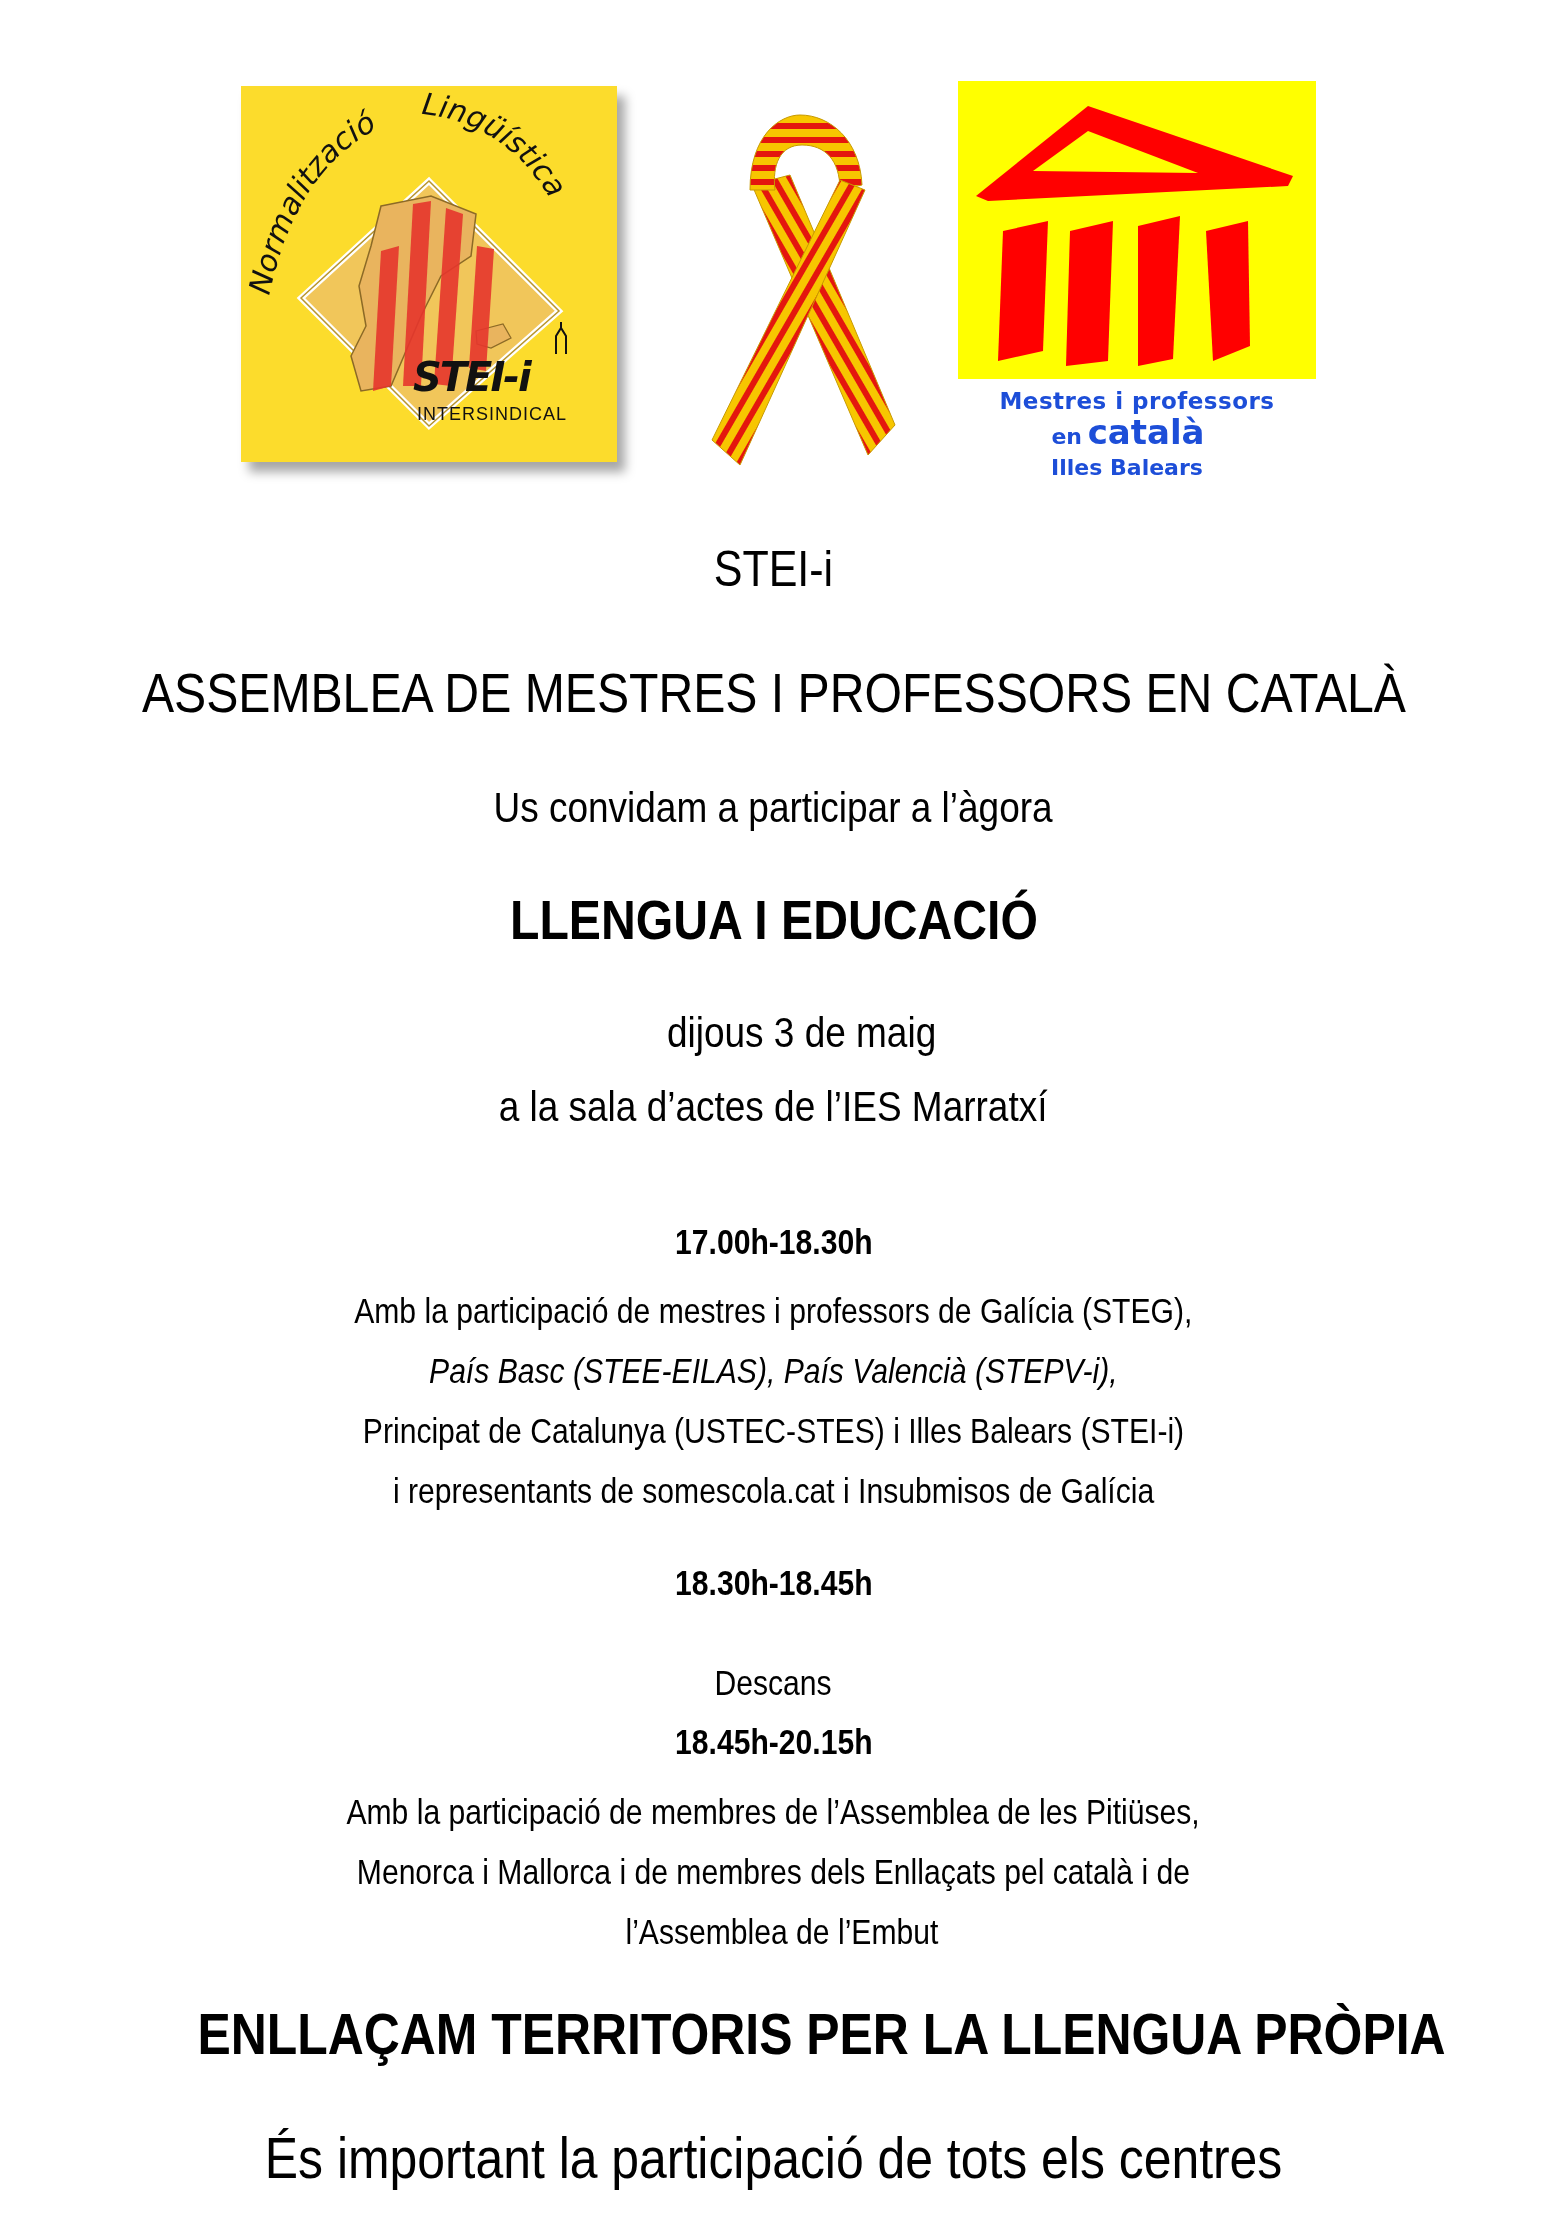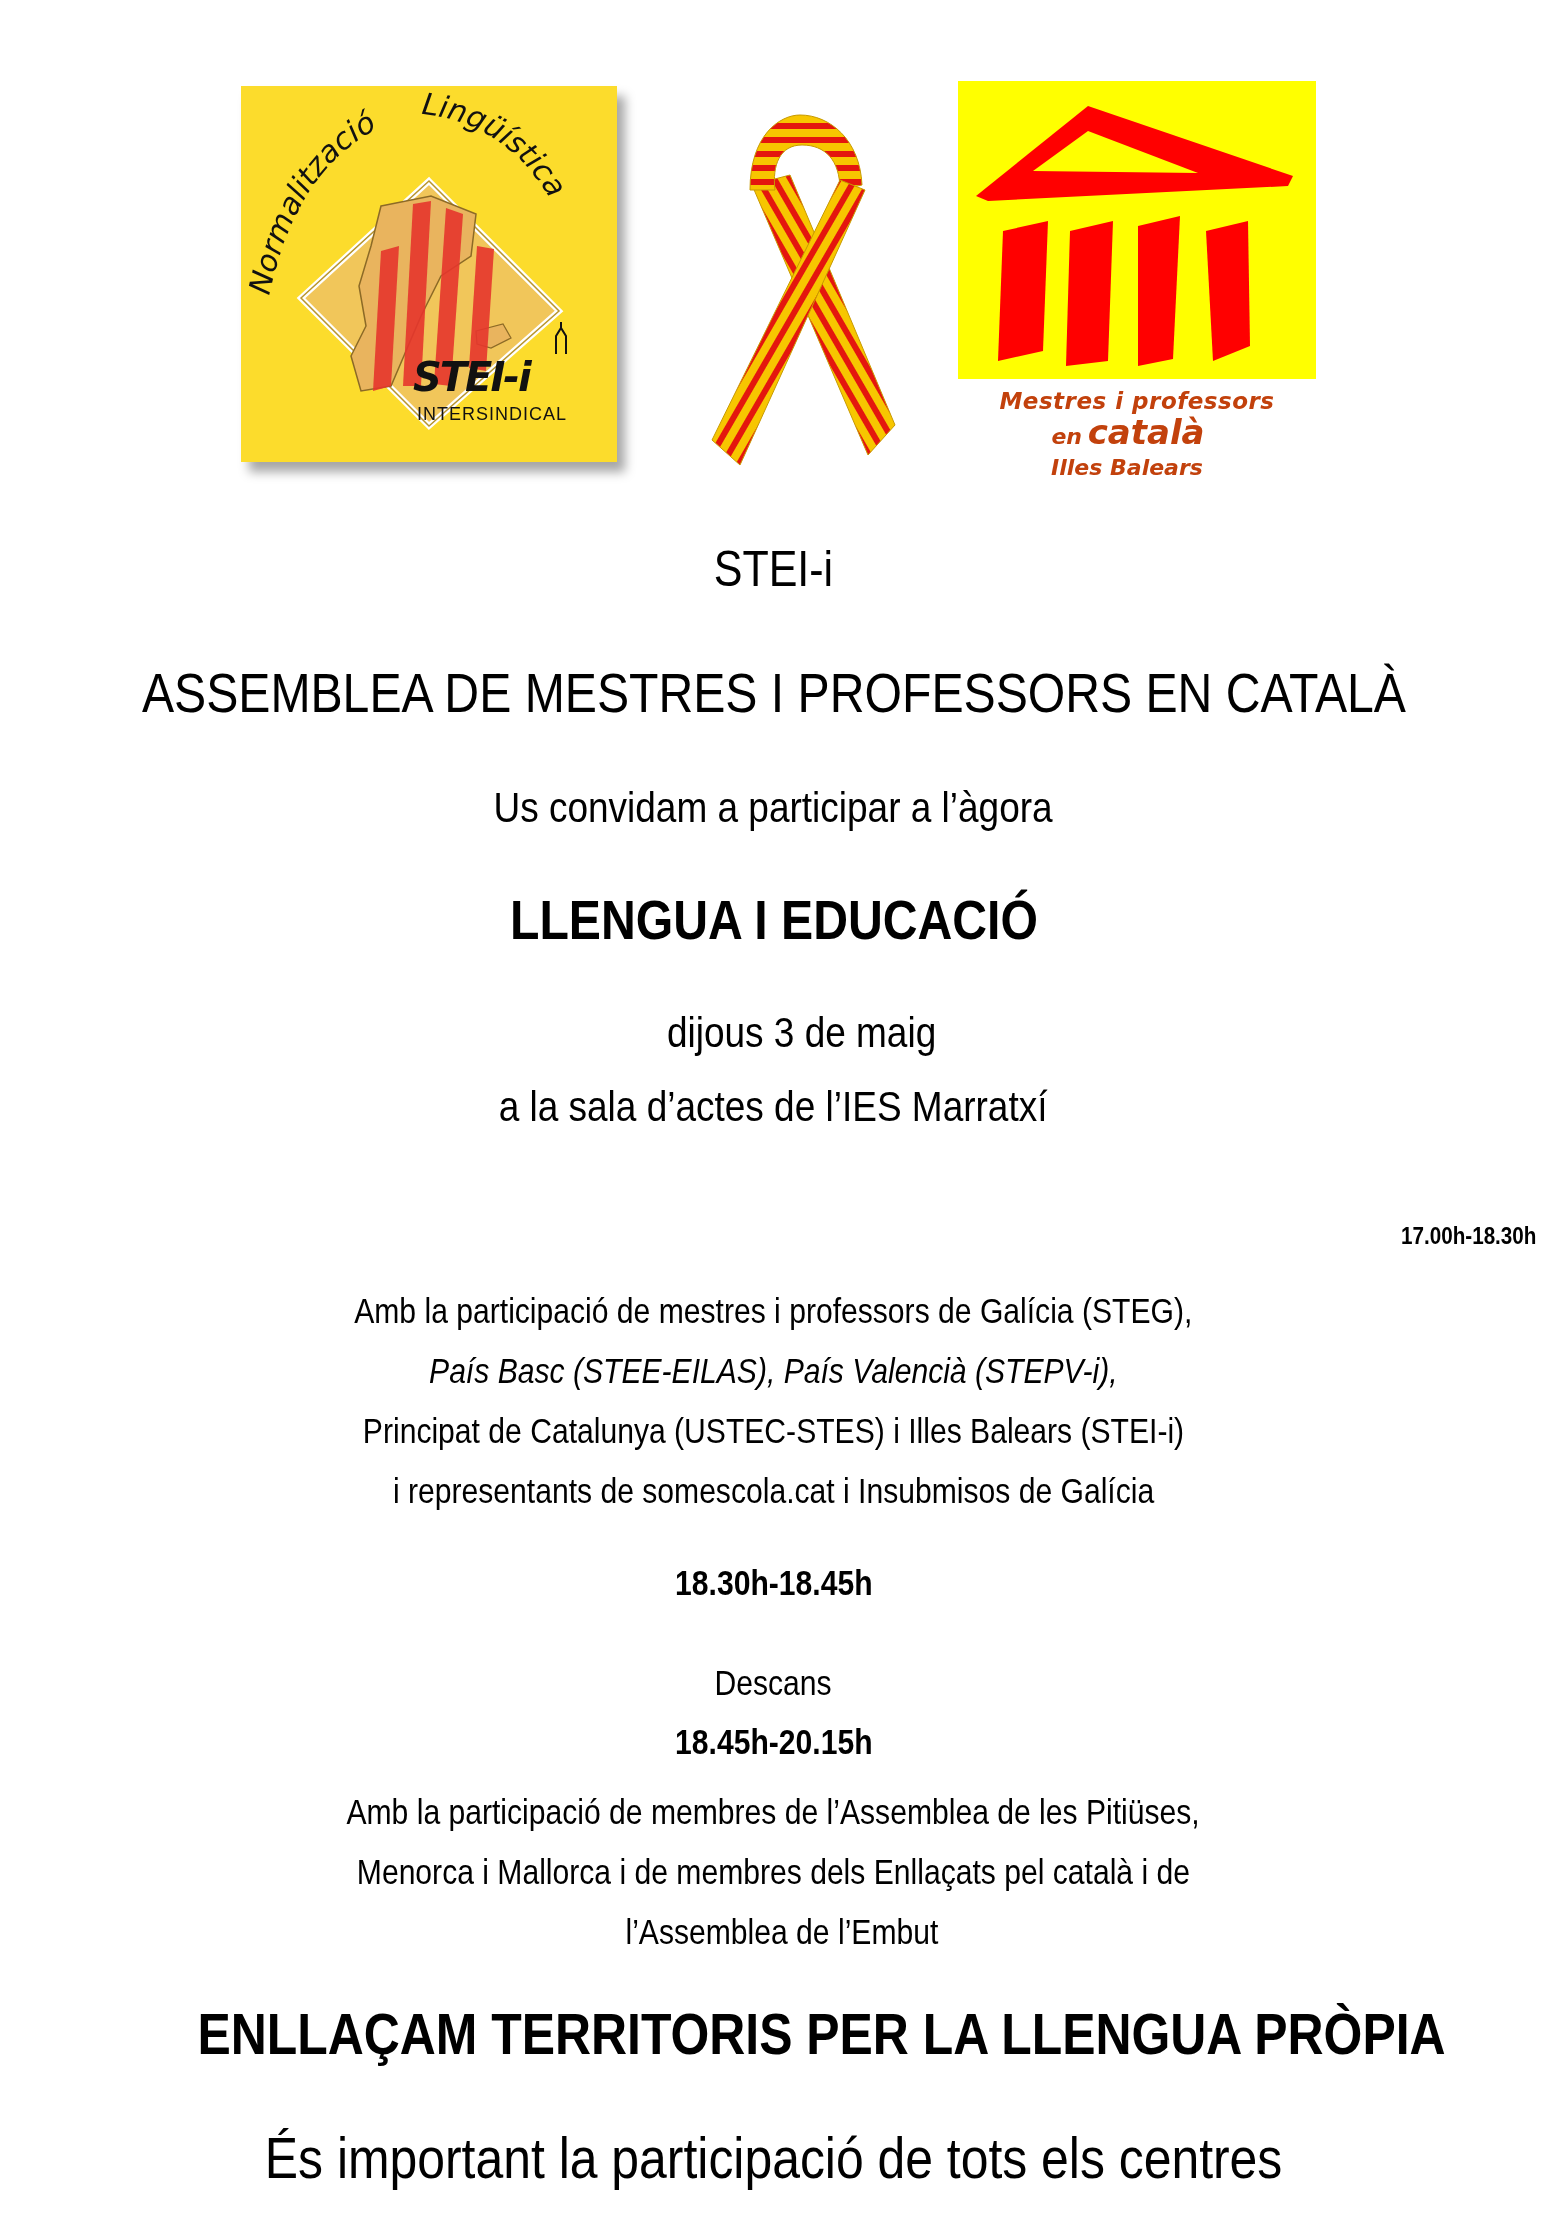--- a/index.html
+++ b/index.html
@@ -7,21 +7,21 @@
            font-family: "Liberation Sans", sans-serif; color: #000; }
     .abs { position: absolute; }
     .line { position: absolute; left: 0; width: 1547px; text-align: center; white-space: nowrap; }
     .cond { display: inline-block; transform: scaleX(0.86); transform-origin: center; }
     .bold { font-weight: bold; }
 
     
     #logo-left { left: 241px; top: 86px; width: 376px; height: 376px;
                  box-shadow: 8px 10px 10px rgba(0,0,0,0.35); }
     #logo-right { left: 958px; top: 81px; width: 358px; height: 298px; }
-    .navy { color: #c2410c; font-weight: bold; font-family: "DejaVu Sans", sans-serif; font-style: italic; }
+    .navy { color: #1d4ed8; font-weight: bold; font-family: "DejaVu Sans", sans-serif; }
   </style>
 </head>
 <body>
 
 <div id="logo-left" class="abs" style="background:#fcdc2c;">
   <svg width="376" height="376" viewBox="0 0 376 376" style="position:absolute;left:0;top:0;">
 
     <polygon points="188,95 318,225 188,340 60,212" fill="#f1c65a" stroke="#ffffff" stroke-width="6"></polygon>
     <polygon points="188,95 318,225 188,340 60,212" fill="none" stroke="#b8952e" stroke-width="1.5"></polygon>
 
@@ -107,21 +107,21 @@
 <div class="line bold" style="top:887px;font-size:56px;">
   <span class="cond">LLENGUA I EDUCACIÓ</span>
 </div>
 <div class="line" style="top:1008px;font-size:43px;margin-left:28px;">
   <span class="cond">dijous 3 de maig</span>
 </div>
 <div class="line" style="top:1082px;font-size:43px;">
   <span class="cond">a la sala d’actes de l’IES Marratxí</span>
 </div>
 
-<div class="line bold" style="top:1222px;font-size:24px;text-align:right;">
+<div class="line bold" style="top:1222px;font-size:35px;">
   <span class="cond">17.00h-18.30h</span>
 </div>
 <div class="line" style="top:1291px;font-size:35px;">
   <span class="cond">Amb la participació de mestres i professors de Galícia (STEG),</span>
 </div>
 <div class="line" style="top:1351px;font-size:35px;font-style:italic;">
   <span class="cond">País Basc (STEE-EILAS), País Valencià (STEPV-i),</span>
 </div>
 <div class="line" style="top:1411px;font-size:35px;">
   <span class="cond">Principat de Catalunya (USTEC-STES) i Illes Balears (STEI-i)</span>

